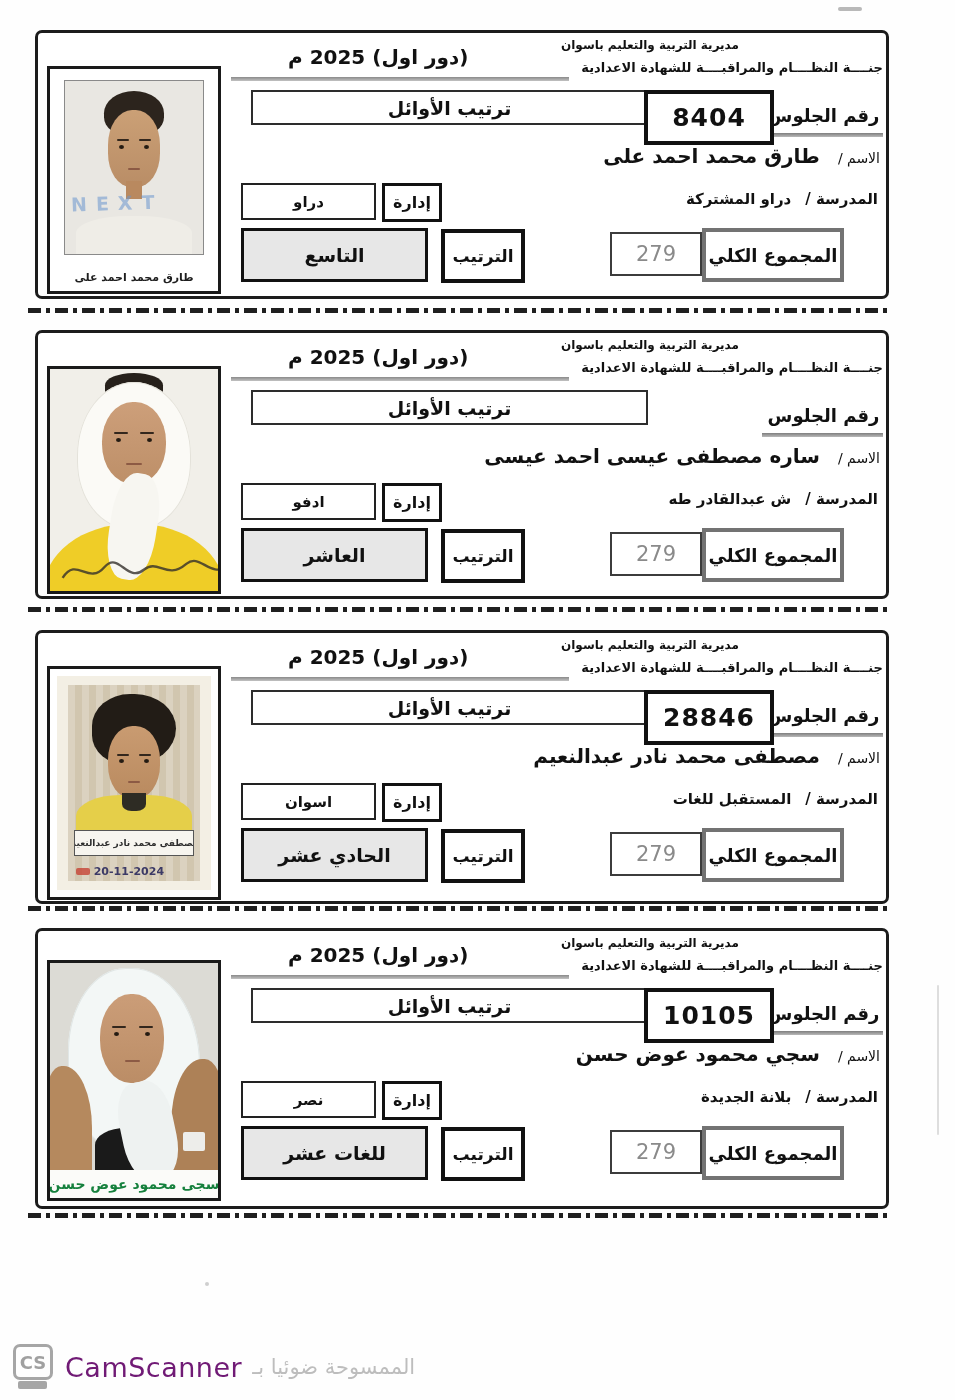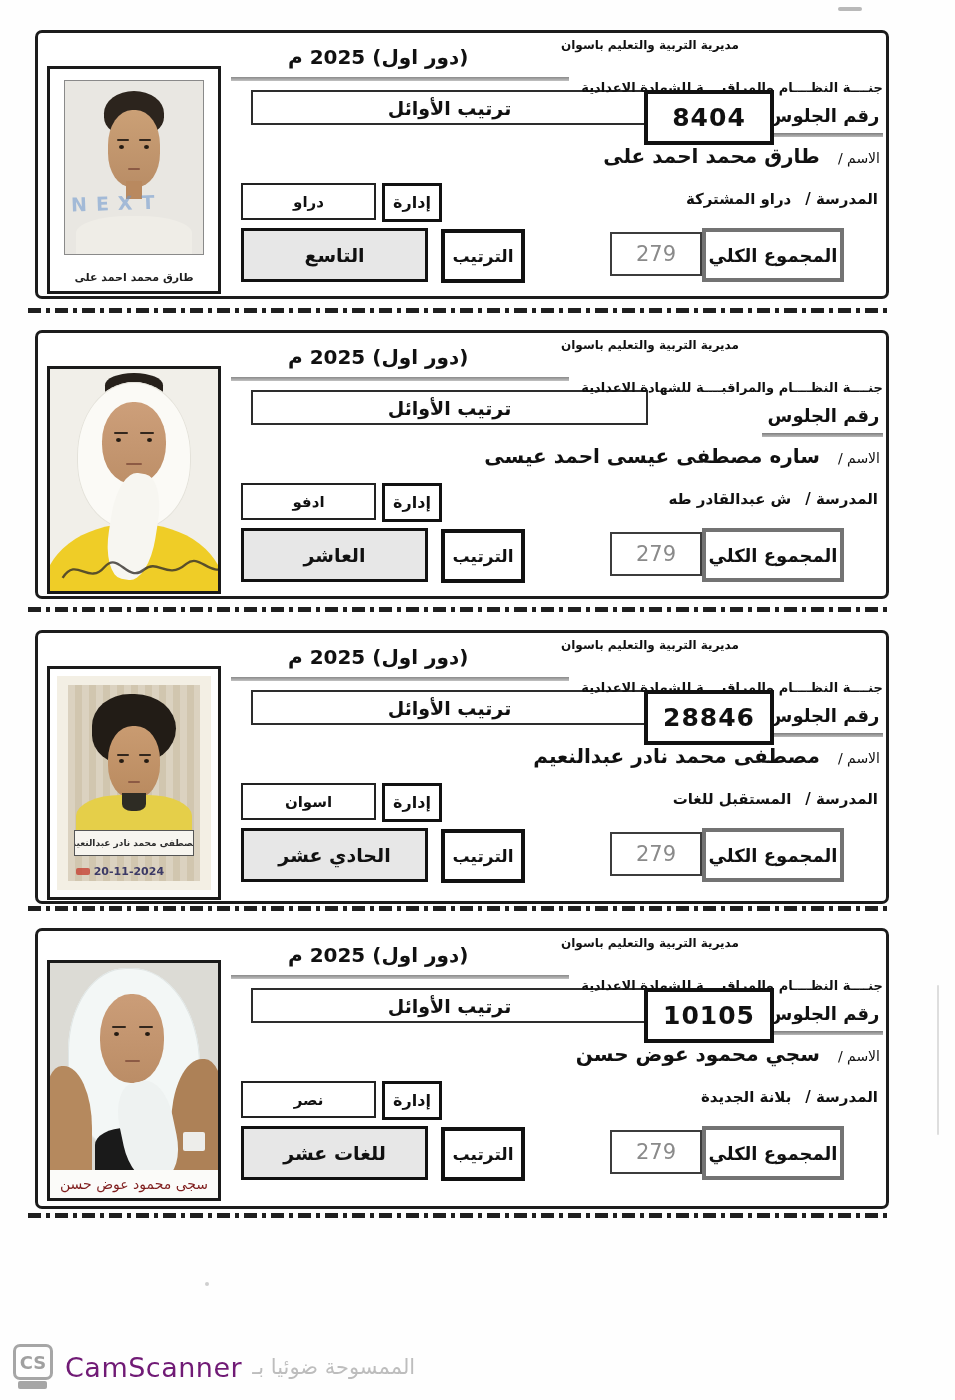--- a/index.html
+++ b/index.html
@@ -20,21 +20,21 @@
   .sep{
     position:absolute;left:28px;width:862px;height:5px;
     background:repeating-linear-gradient(90deg,#1f1f1f 0 13px,transparent 13px 18px,#1f1f1f 18px 22px,transparent 22px 27px);
   }
   .s1{top:308px}.s2{top:607px}.s3{top:906px}.s4{top:1213px}
 
   
   .hdr1{position:absolute;left:523px;width:300px;top:5px;text-align:left;
     font-size:12px;font-weight:700;direction:rtl;}
   .hdr2{position:absolute;left:540px;width:305px;top:27px;text-align:right;
-    font-size:13px;font-weight:700;direction:rtl;white-space:nowrap;margin-top:20px;}
+    font-size:13px;font-weight:700;direction:rtl;white-space:nowrap;}
   .seat-label{position:absolute;left:728px;width:115px;top:72px;text-align:center;
     font-size:18px;font-weight:700;direction:rtl;}
   .seat-underline{position:absolute;left:724px;width:121px;top:100px;height:4px;
     background:linear-gradient(#7e7e7e,#b9b9b9);}
   .seat-box{position:absolute;left:606px;top:57px;width:122px;height:47px;
     border:4px solid #111;display:flex;align-items:center;justify-content:center;
     font-size:25px;font-weight:700;letter-spacing:1px;background:#fff;}
   .name-row{position:absolute;right:6px;top:111px;direction:rtl;text-align:right;white-space:nowrap;}
   .name-row .lbl{font-size:14px;font-weight:400;}
   .name-row .val{font-size:20px;font-weight:700;margin-right:18px;}
@@ -123,22 +123,22 @@
   .pd-bg{inset:0;background:#dcdbd5;}
   .pd-hijab{left:11%;top:2%;width:78%;height:80%;background:#f3f7f6;border-radius:46% 54% 50% 50%;
     box-shadow:inset 0 0 0 1px #e0e6e5;}
   .pd-face{left:30%;top:13%;width:38%;height:38%;background:linear-gradient(#cb9d78,#bb8d66);border-radius:48%;}
   .pd-scarf{left:42%;top:50%;width:32%;height:42%;background:#eef2f1;border-radius:40%;transform:rotate(-12deg);}
   .pd-black{left:27%;bottom:12%;width:46%;height:18%;background:#1a1a1a;border-radius:40% 40% 0 0;}
   .pd-vest-l{left:-3%;bottom:12%;width:28%;height:44%;background:#b5895e;border-radius:35% 60% 0 0;}
   .pd-vest-r{right:-3%;bottom:12%;width:31%;height:47%;background:#ad8157;border-radius:60% 35% 0 0;}
   .pd-badge{right:8%;bottom:20%;width:13%;height:8%;background:#ededea;border-radius:2px;}
   .pd-cap{position:absolute;left:0;right:0;bottom:0;height:28px;background:#fbfbf9;
-    display:flex;align-items:center;justify-content:center;font-size:14px;font-weight:400;
-    color:#7f1d1d;direction:rtl;white-space:nowrap;}
+    display:flex;align-items:center;justify-content:center;font-size:14px;font-weight:700;
+    color:#15803d;direction:rtl;white-space:nowrap;}
 
   
   .cs-footer{position:absolute;left:13px;top:1344px;display:flex;align-items:center;gap:10px;}
   .cs-logo{position:relative;width:42px;height:46px;}
   .cs-sq{position:absolute;left:0;top:0;width:34px;height:30px;border:3px solid #a6a6a6;border-radius:7px;
     display:flex;align-items:center;justify-content:center;font-size:18px;font-weight:800;color:#a0a0a0;}
   .cs-tab{position:absolute;left:5px;top:37px;width:29px;height:8px;background:#a6a6a6;border-radius:2px;}
   .cs-brand{font-size:27px;color:#701a75;letter-spacing:.5px;}
   .cs-ar{font-size:21px;color:#bdbdbd;direction:rtl;}
   .mark-top{position:absolute;left:838px;top:7px;width:24px;height:4px;background:#b9b9b9;border-radius:2px;}

